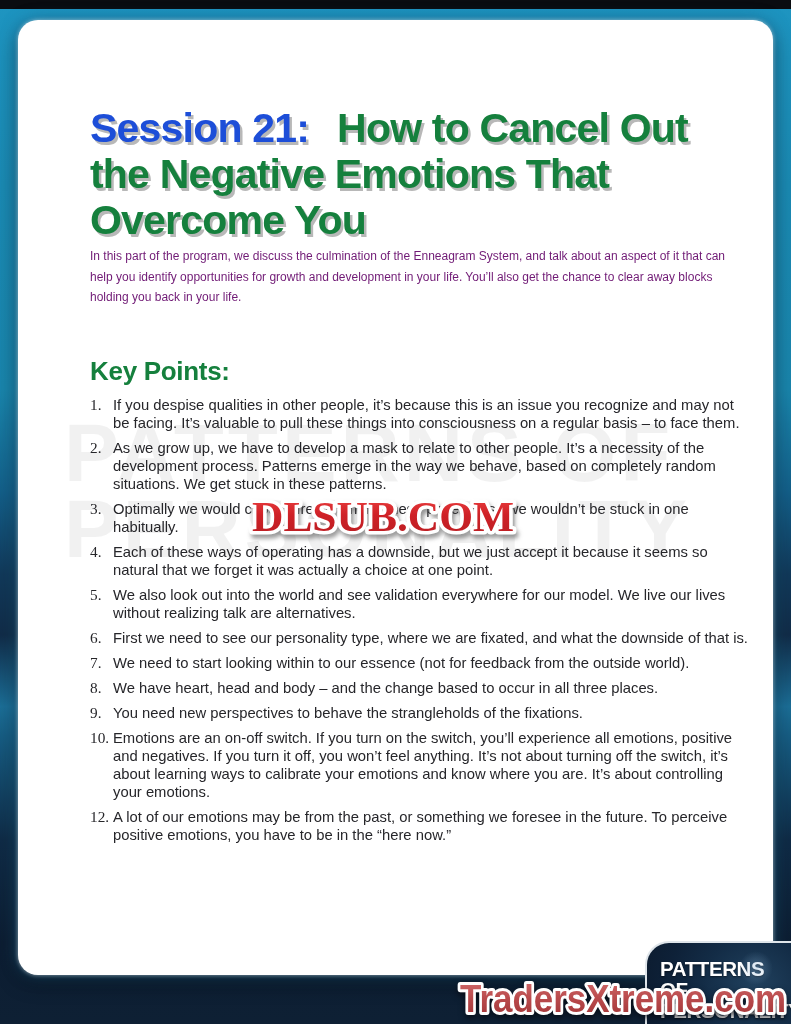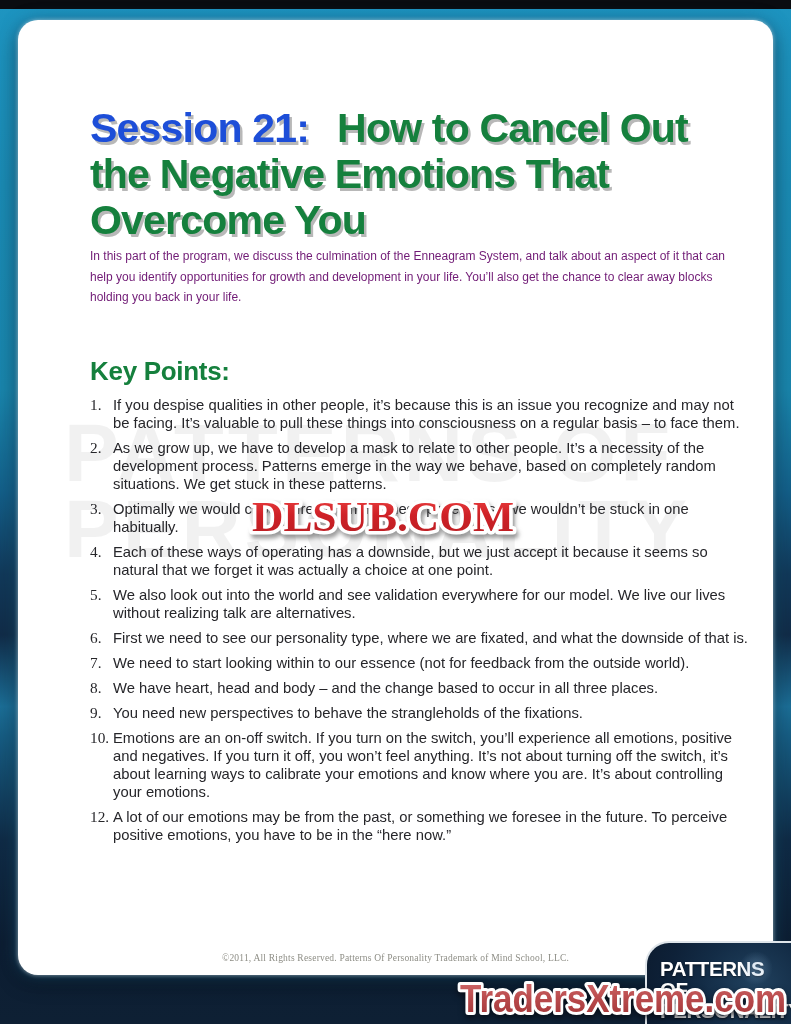--- a/index.html
+++ b/index.html
@@ -141,21 +141,20 @@
       <div class="kp-item">
         <span class="num">10.</span>
         <span class="txt">Emotions are an on-off switch. If you turn on the switch, you’ll experience all emotions, positive and negatives. If you turn it off, you won’t feel anything. It’s not about turning off the switch, it’s about learning ways to calibrate your emotions and know where you are. It’s about controlling your emotions.</span>
       </div>
       <div class="kp-item">
         <span class="num">12.</span>
         <span class="txt">A lot of our emotions may be from the past, or something we foresee in the future. To perceive positive emotions, you have to be in the “here now.”</span>
       </div>
     </div>
 
-    <div class="page-footer">©2011, All Rights Reserved. Patterns Of Personality Trademark of Mind School, LLC.</div>
   </div>
 
 
   <div class="dlsub-wm">
     <svg width="280" height="58">
       <defs>
         <linearGradient id="g-dlsub" x1="0" y1="0" x2="0" y2="1">
           <stop offset="0" stop-color="#ee4343"></stop>
           <stop offset="0.45" stop-color="#cf2127"></stop>
           <stop offset="1" stop-color="#b81d22"></stop>

